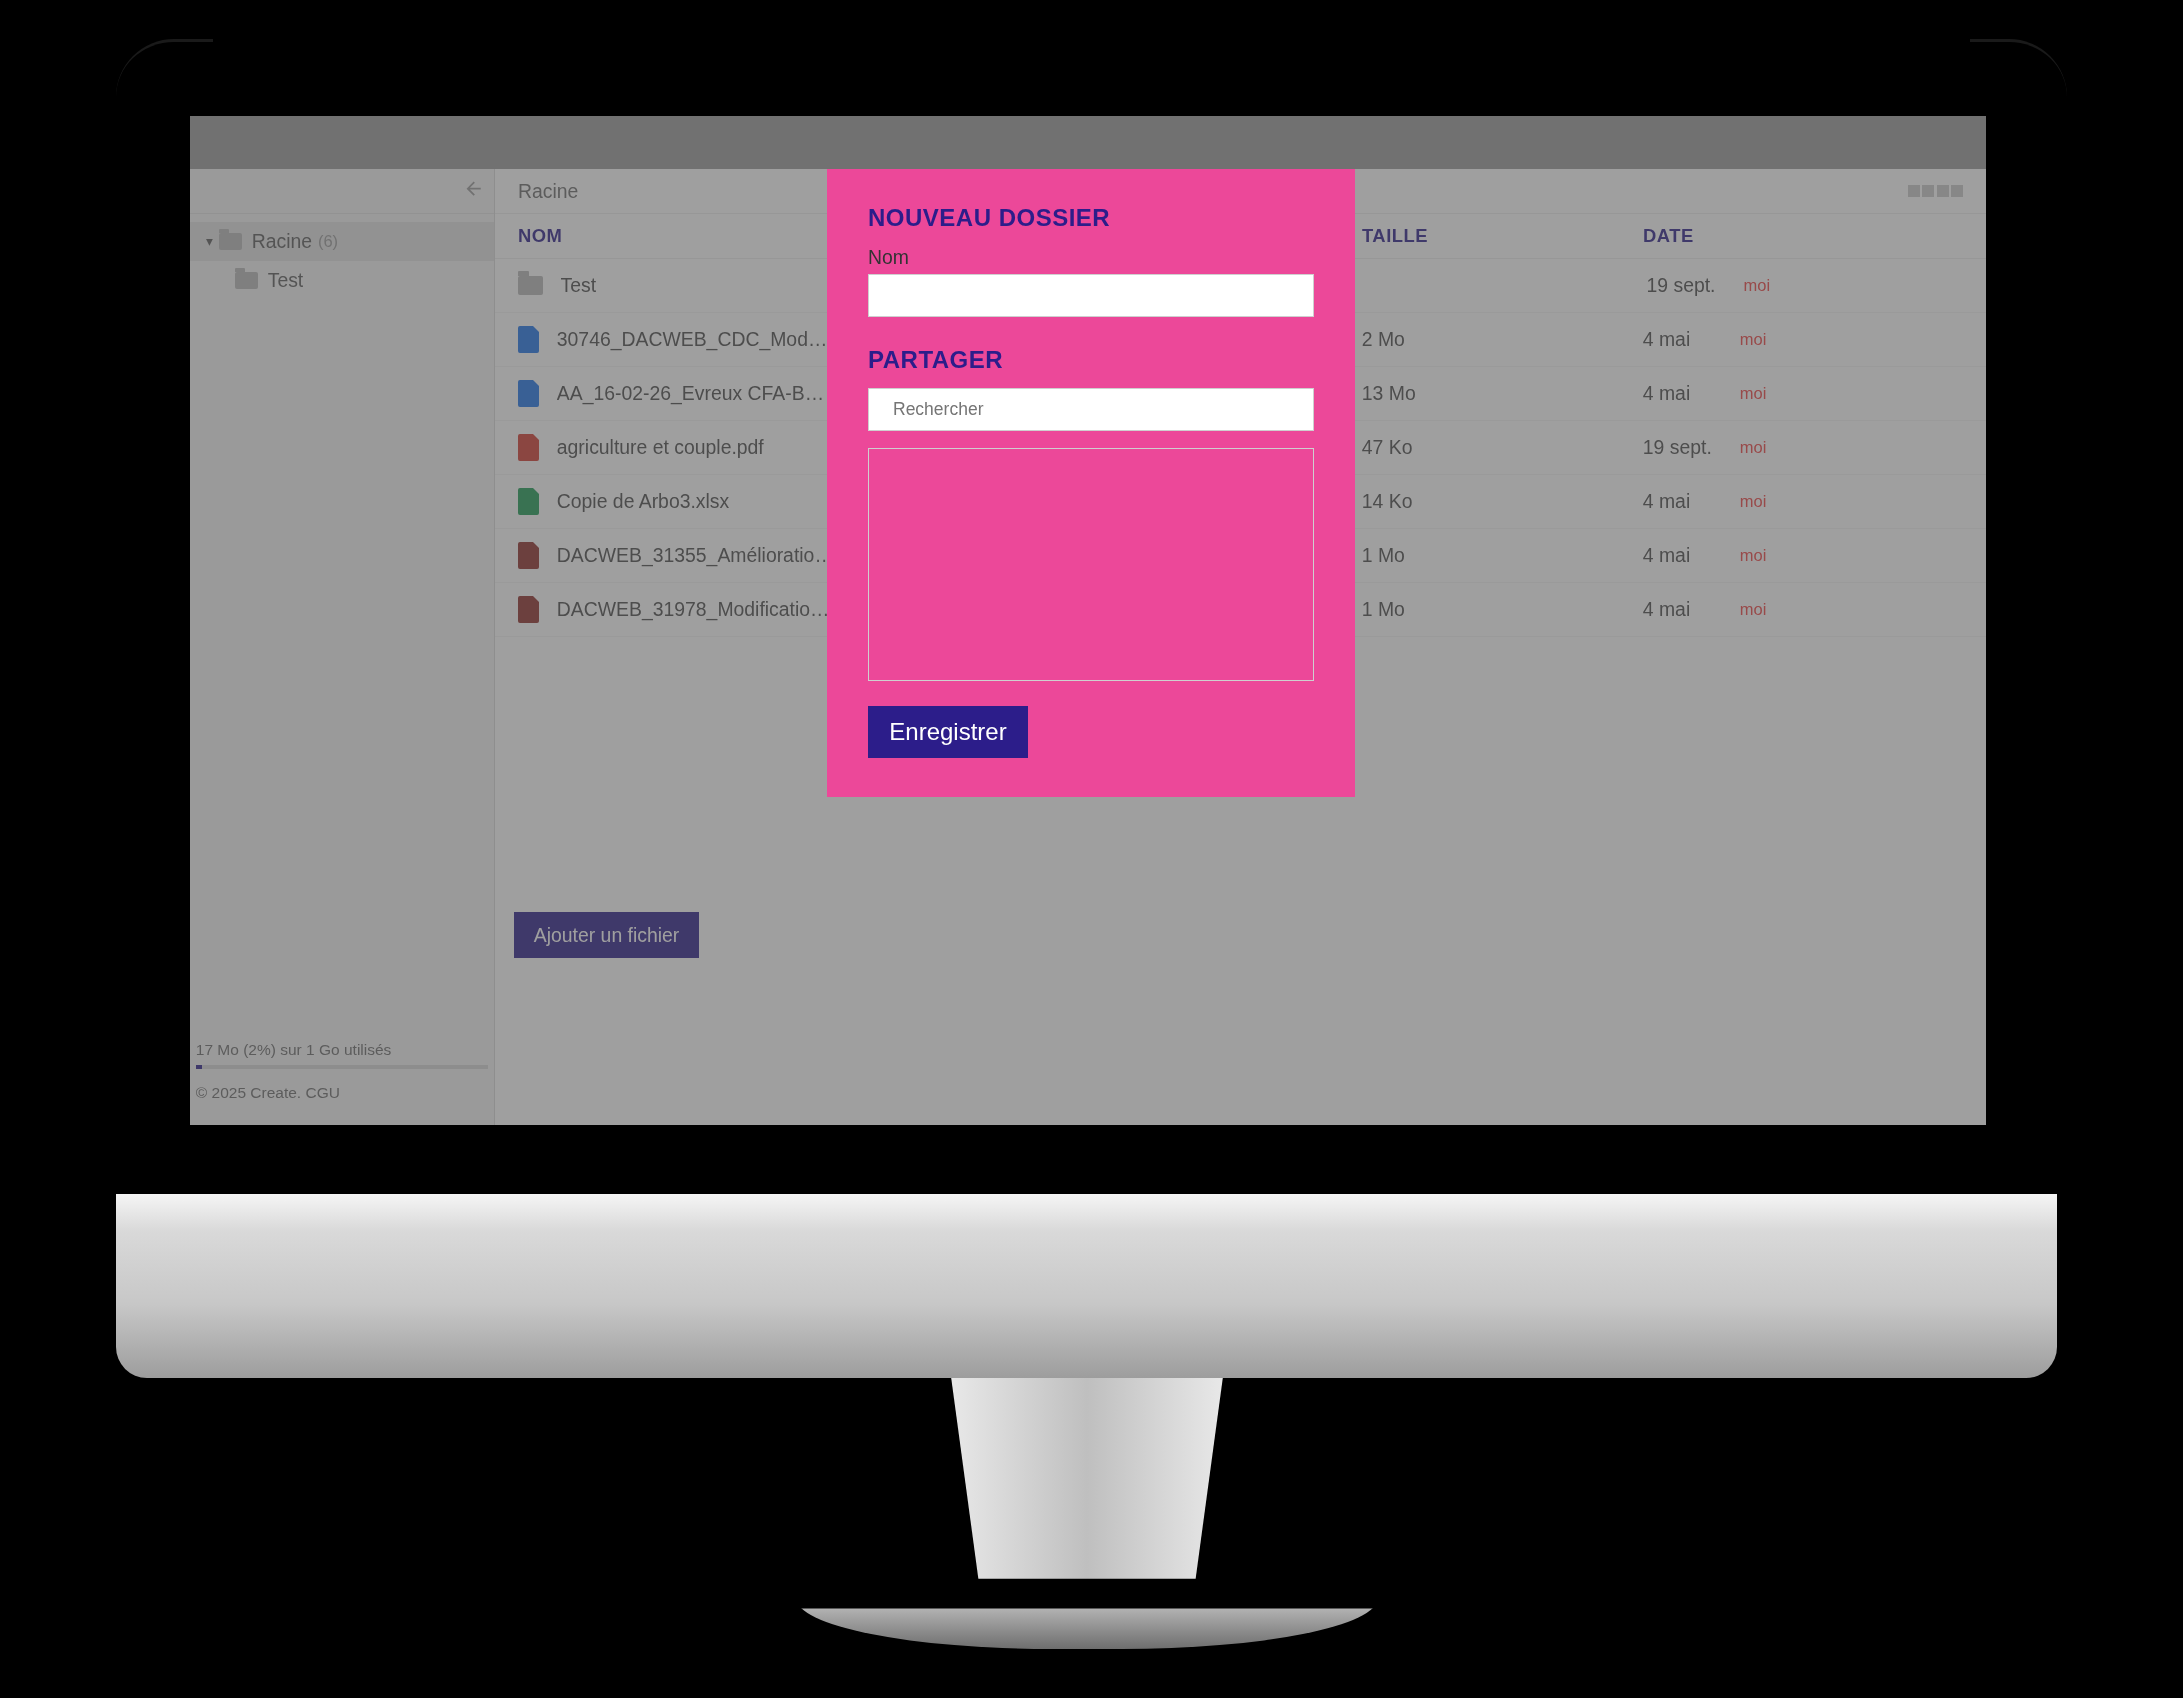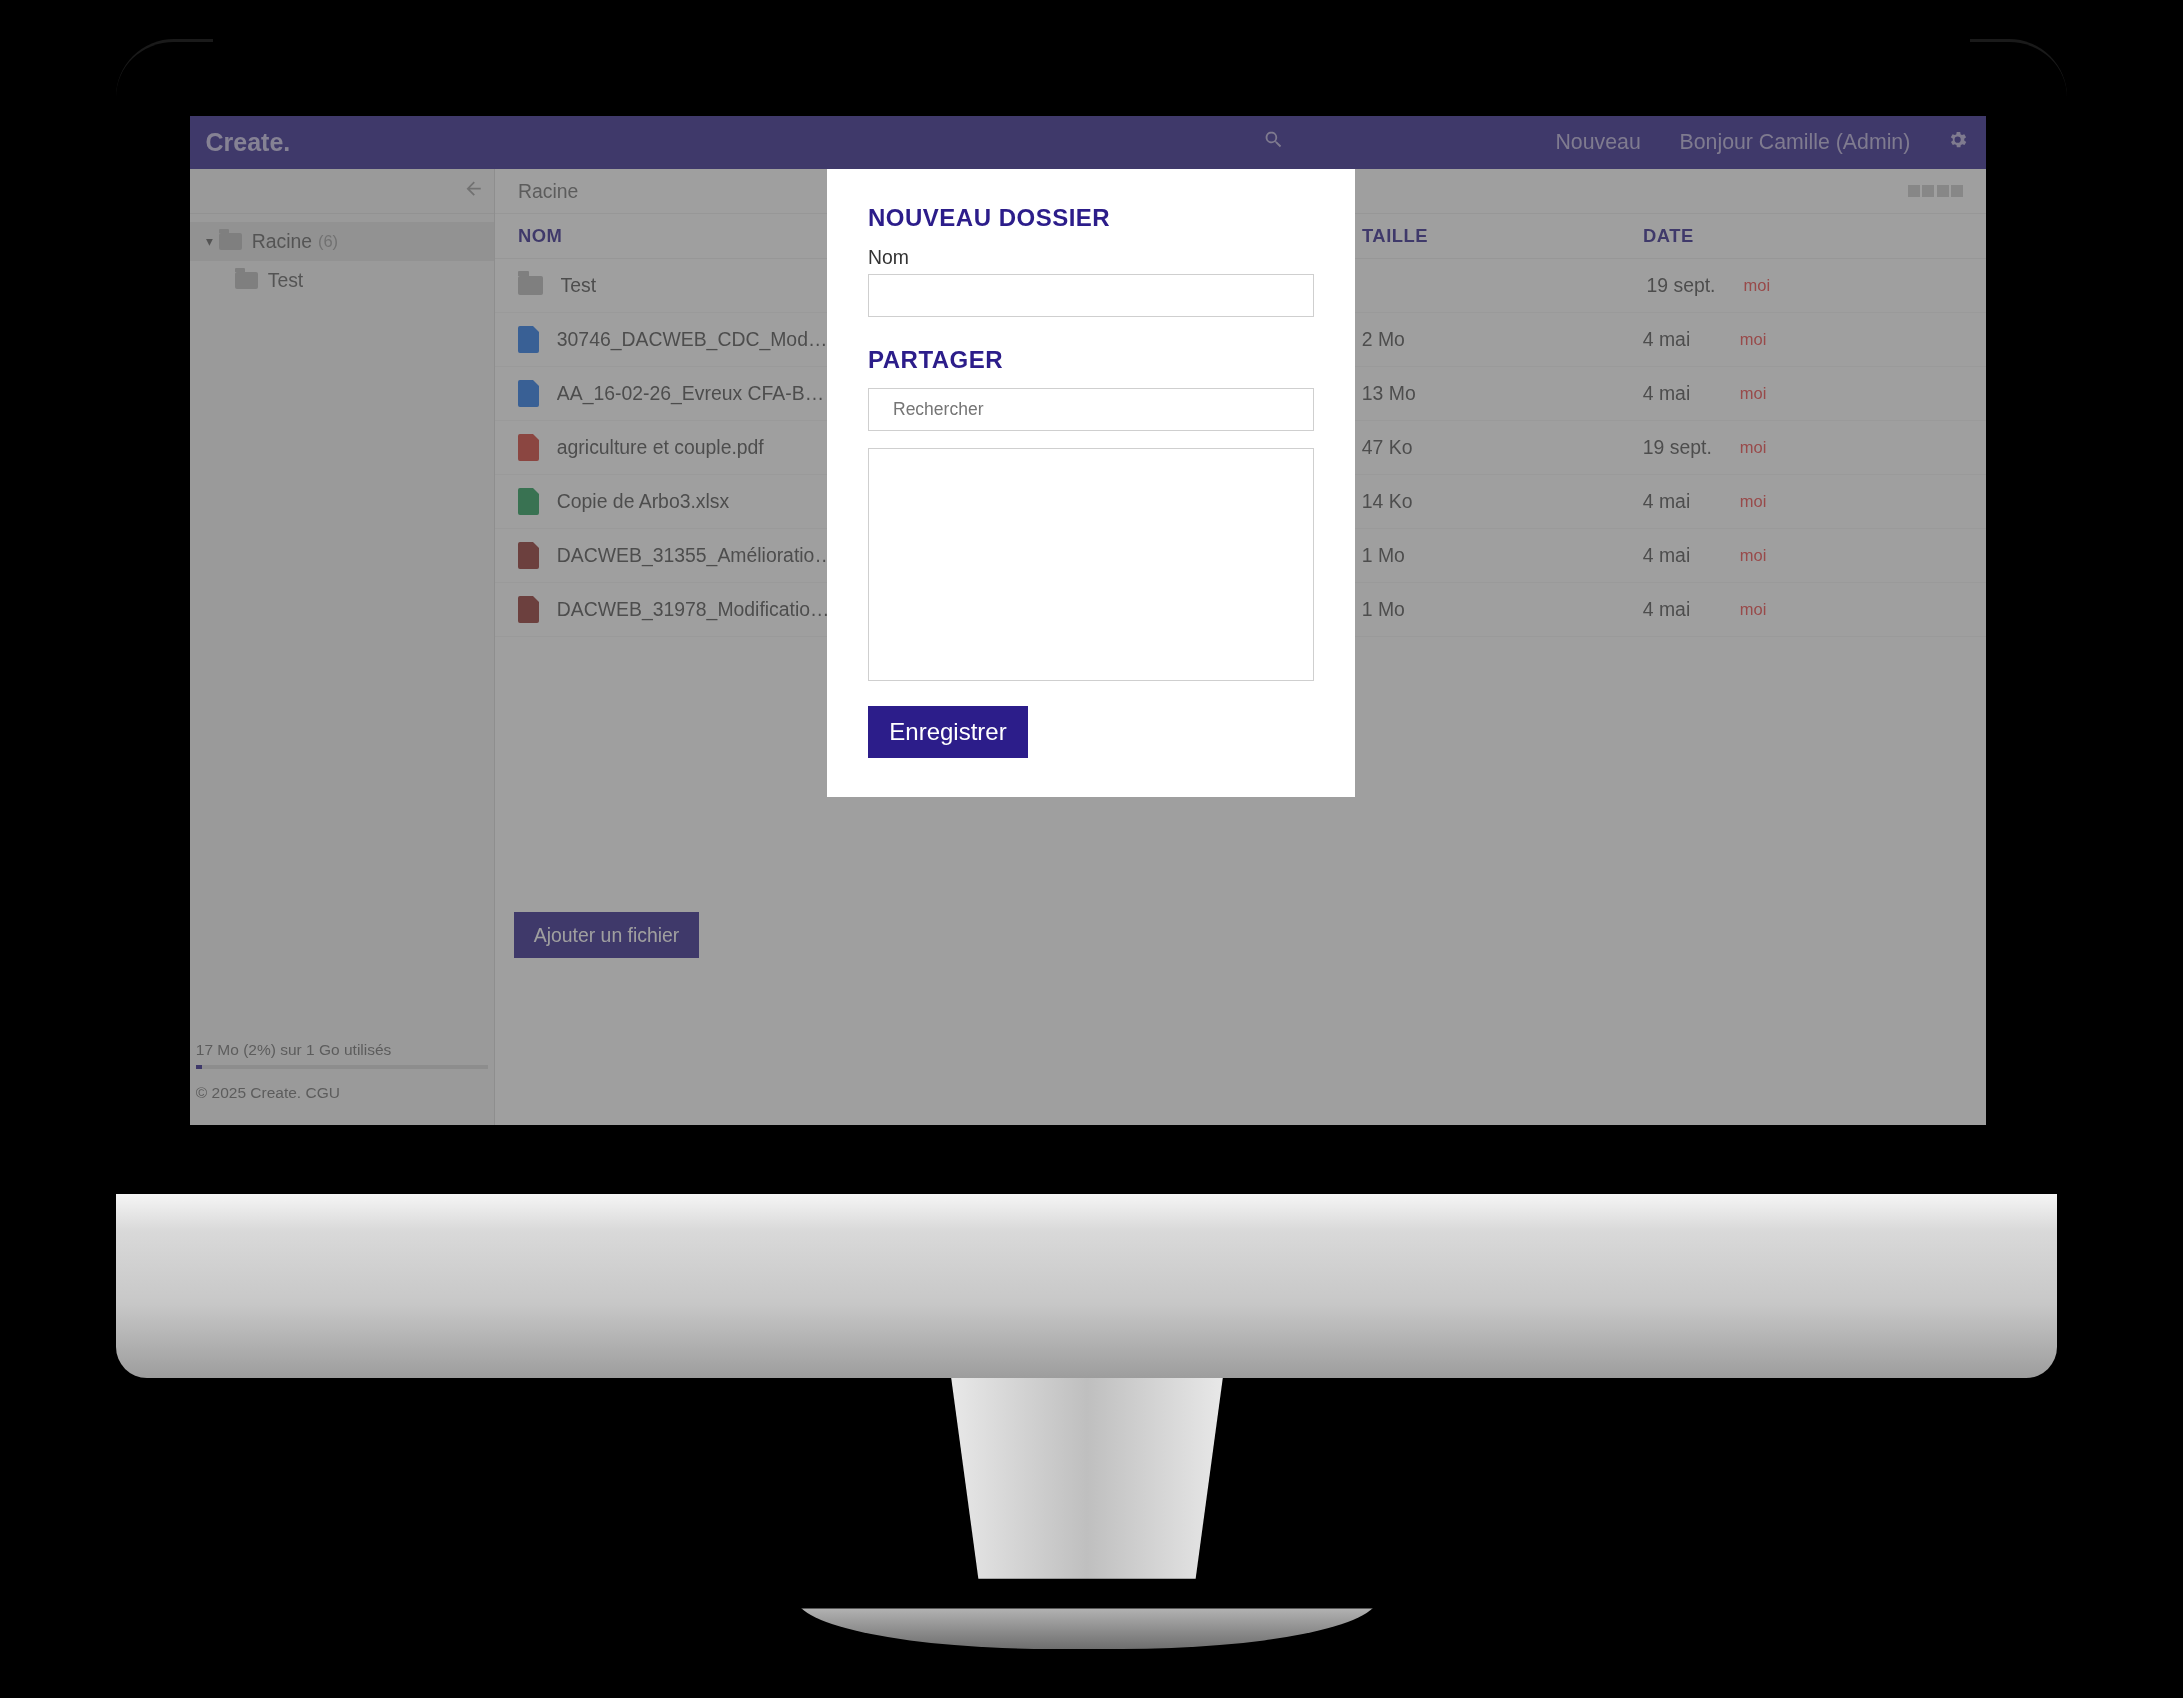--- a/index.html
+++ b/index.html
@@ -210,21 +210,21 @@
   .overlay {
     position: absolute;
     inset: 0;
     background: rgba(80,80,80,0.55);
   }
   .modal {
     position: absolute;
     left: 637px;
     top: 53px;
     width: 528px;
-    background: #ffffff;
+    background: #ec4899;
     padding: 35px 41px 39px;
   }
   .modal h2 {
     color: #2c1d8a;
     font-size: 24px;
     font-weight: 700;
     letter-spacing: 0.5px;
     margin-bottom: 13.6px;
   }
   .modal label { font-size: 19.4px; color: #333; display: block; margin-bottom: 5.8px; }
@@ -257,36 +257,20 @@
 </style>
 </head>
 <body>
 
 <div class="monitor-wrap">
   <div class="bezel-curve-left"></div>
   <div class="bezel-curve-right"></div>
 
   <div class="screen">
 
-    <div class="app-header">
-      <div class="brand">Create.</div>
-      <div class="hdr-spacer"></div>
-      <span class="hdr-search-icon">
-        <svg class="icon" viewBox="0 0 24 24">
-            <path d="M15.5 14h-.8l-.3-.3a6.5 6.5 0 10-.7.7l.3.3v.8l5 5 1.5-1.5-5-5zm-6 0a4.5 4.5 0 110-9 4.5 4.5 0 010 9z"></path>
-          </svg>
-      </span>
-      <span class="hdr-link">Nouveau</span>
-      <span class="hdr-link">Bonjour Camille (Admin)</span>
-      <span class="hdr-gear">
-        <svg class="icon" viewBox="0 0 24 24">
-            <path d="M19.4 13a7.5 7.5 0 000-2l2.1-1.6-2-3.5-2.5 1a7.6 7.6 0 00-1.7-1l-.4-2.6h-4l-.4 2.6a7.6 7.6 0 00-1.7 1l-2.5-1-2 3.5L6.6 11a7.5 7.5 0 000 2l-2.1 1.6 2 3.5 2.5-1a7.6 7.6 0 001.7 1l.4 2.6h4l.4-2.6a7.6 7.6 0 001.7-1l2.5 1 2-3.5L19.4 13zM12 15.5A3.5 3.5 0 1115.5 12 3.5 3.5 0 0112 15.5z"></path>
-          </svg>
-      </span>
-    </div>
 
     <div class="sidebar">
       <div class="sidebar-top">
         <span>
           <svg class="icon icon-dark" viewBox="0 0 24 24">
               <path d="M20 11H7.8l5.6-5.6L12 4l-8 8 8 8 1.4-1.4L7.8 13H20z"></path>
             </svg>
         </span>
       </div>
       <div class="tree">

